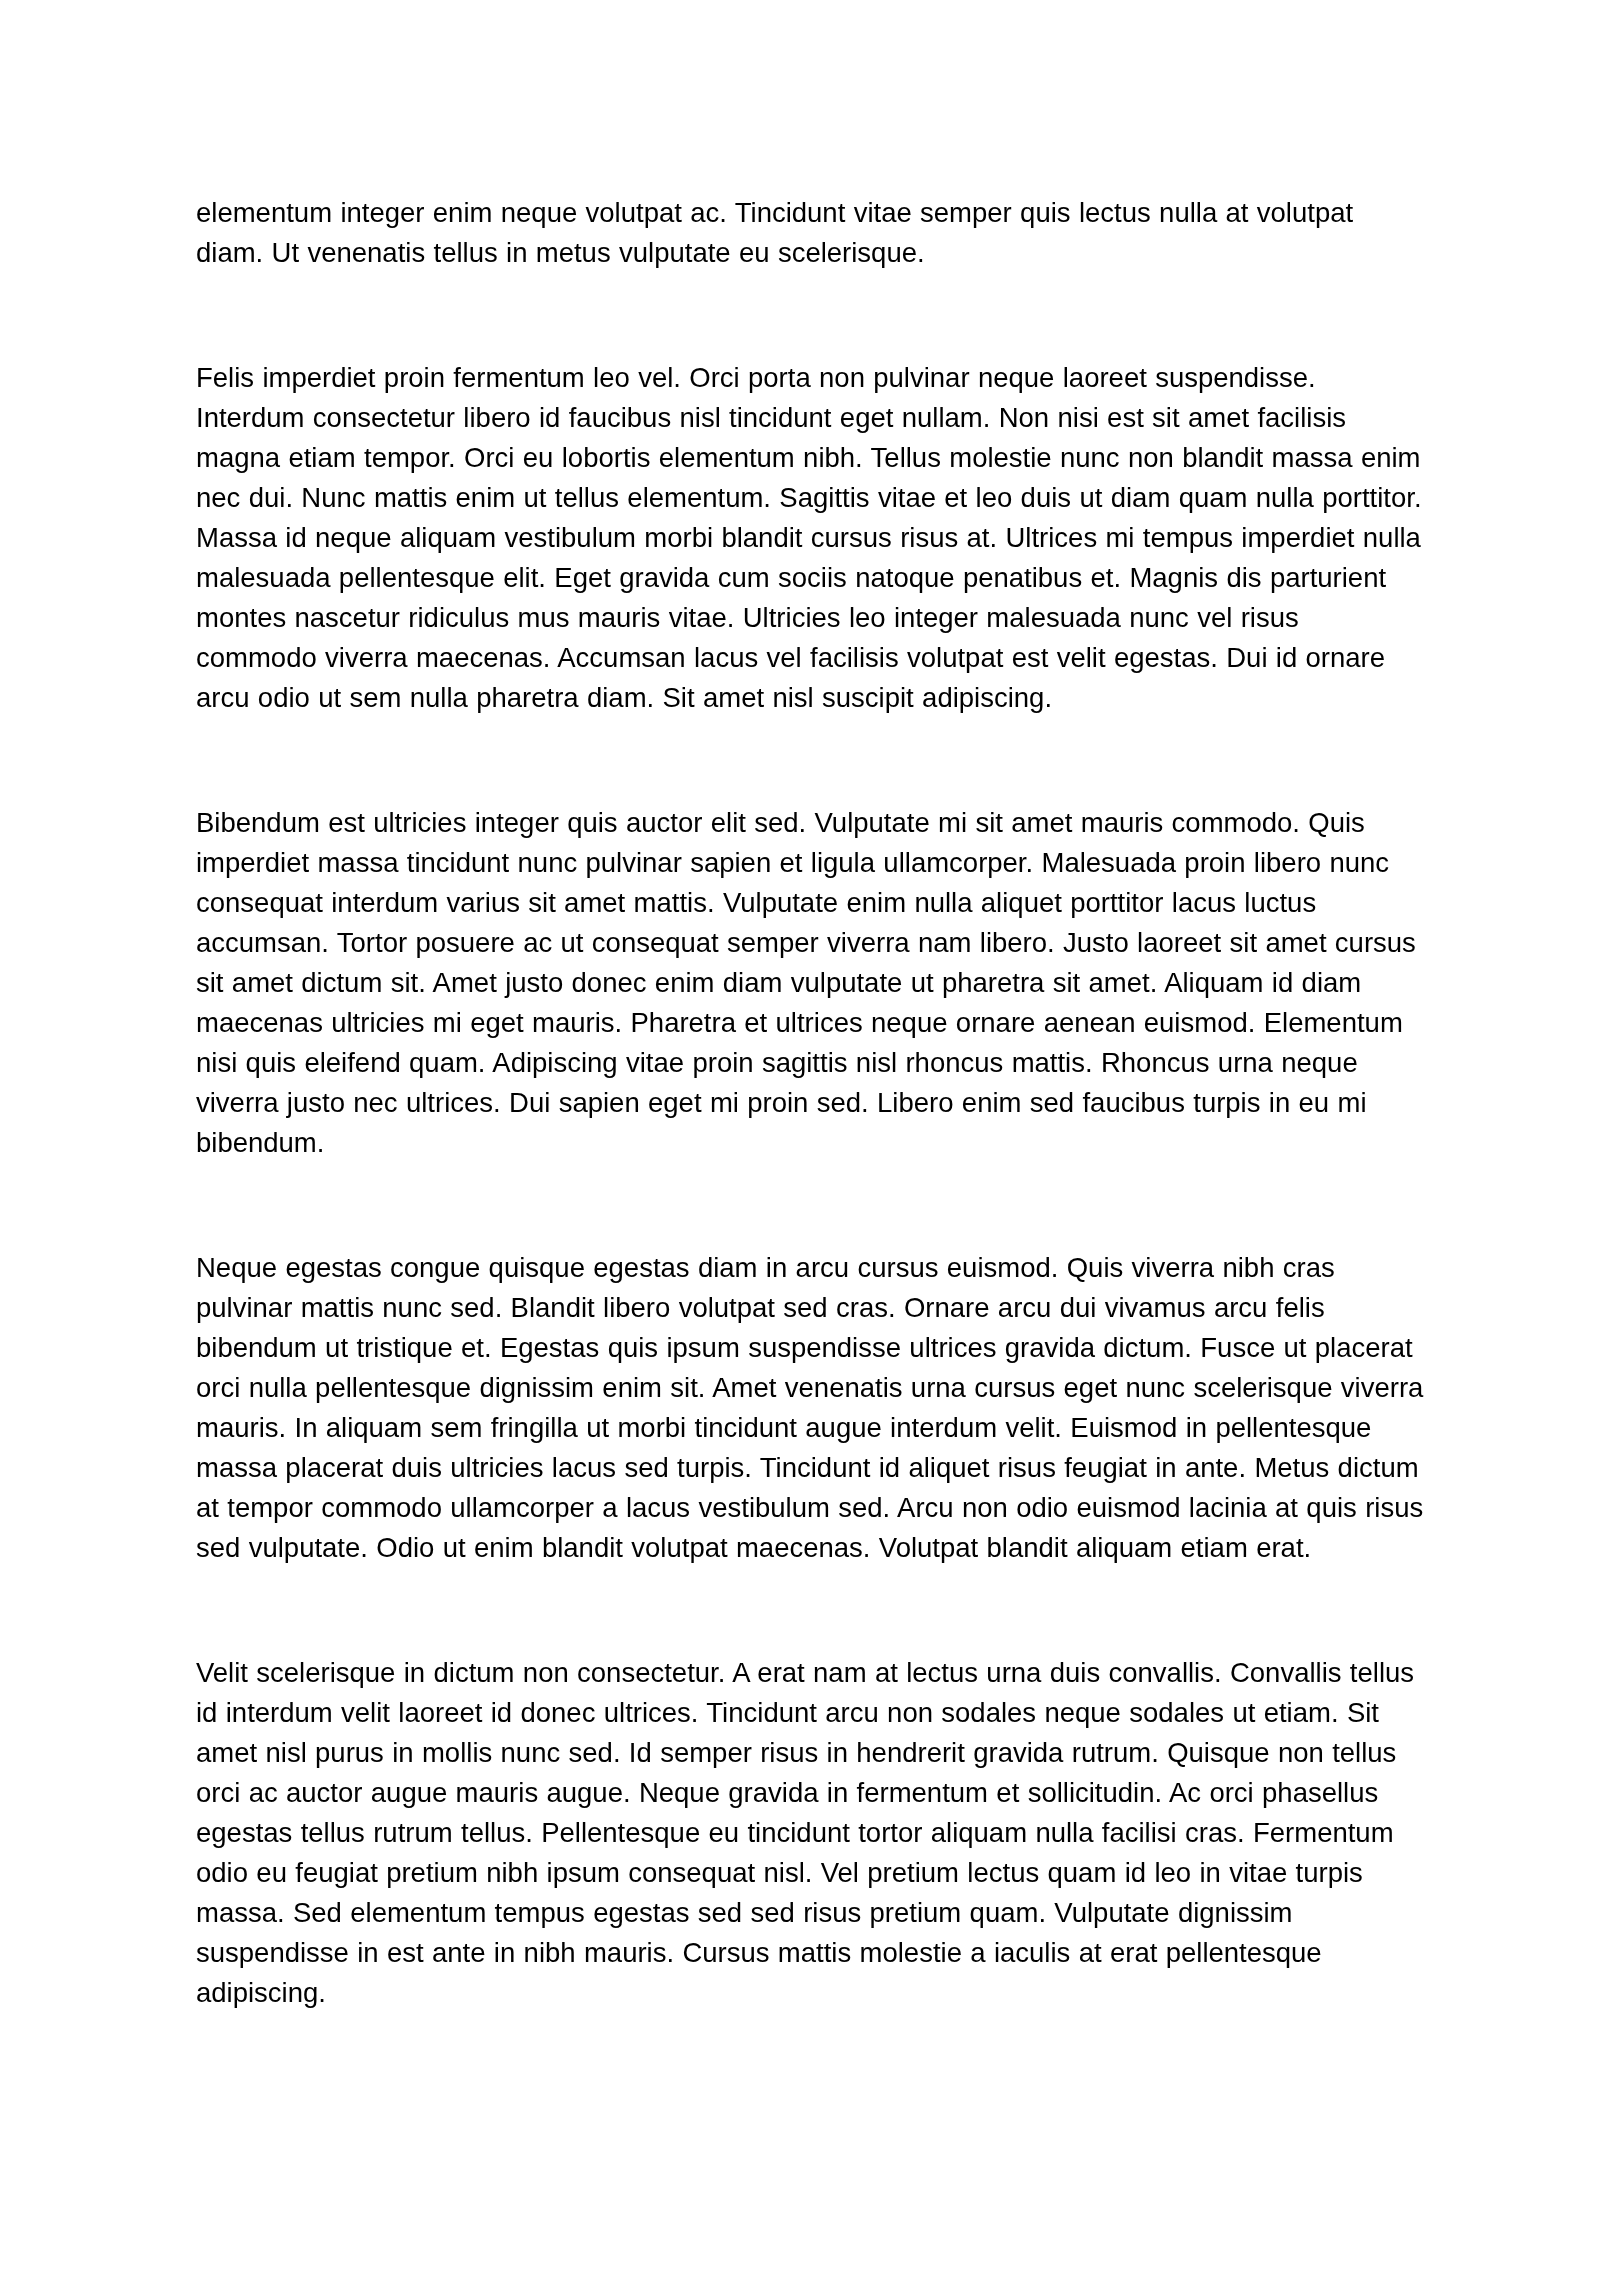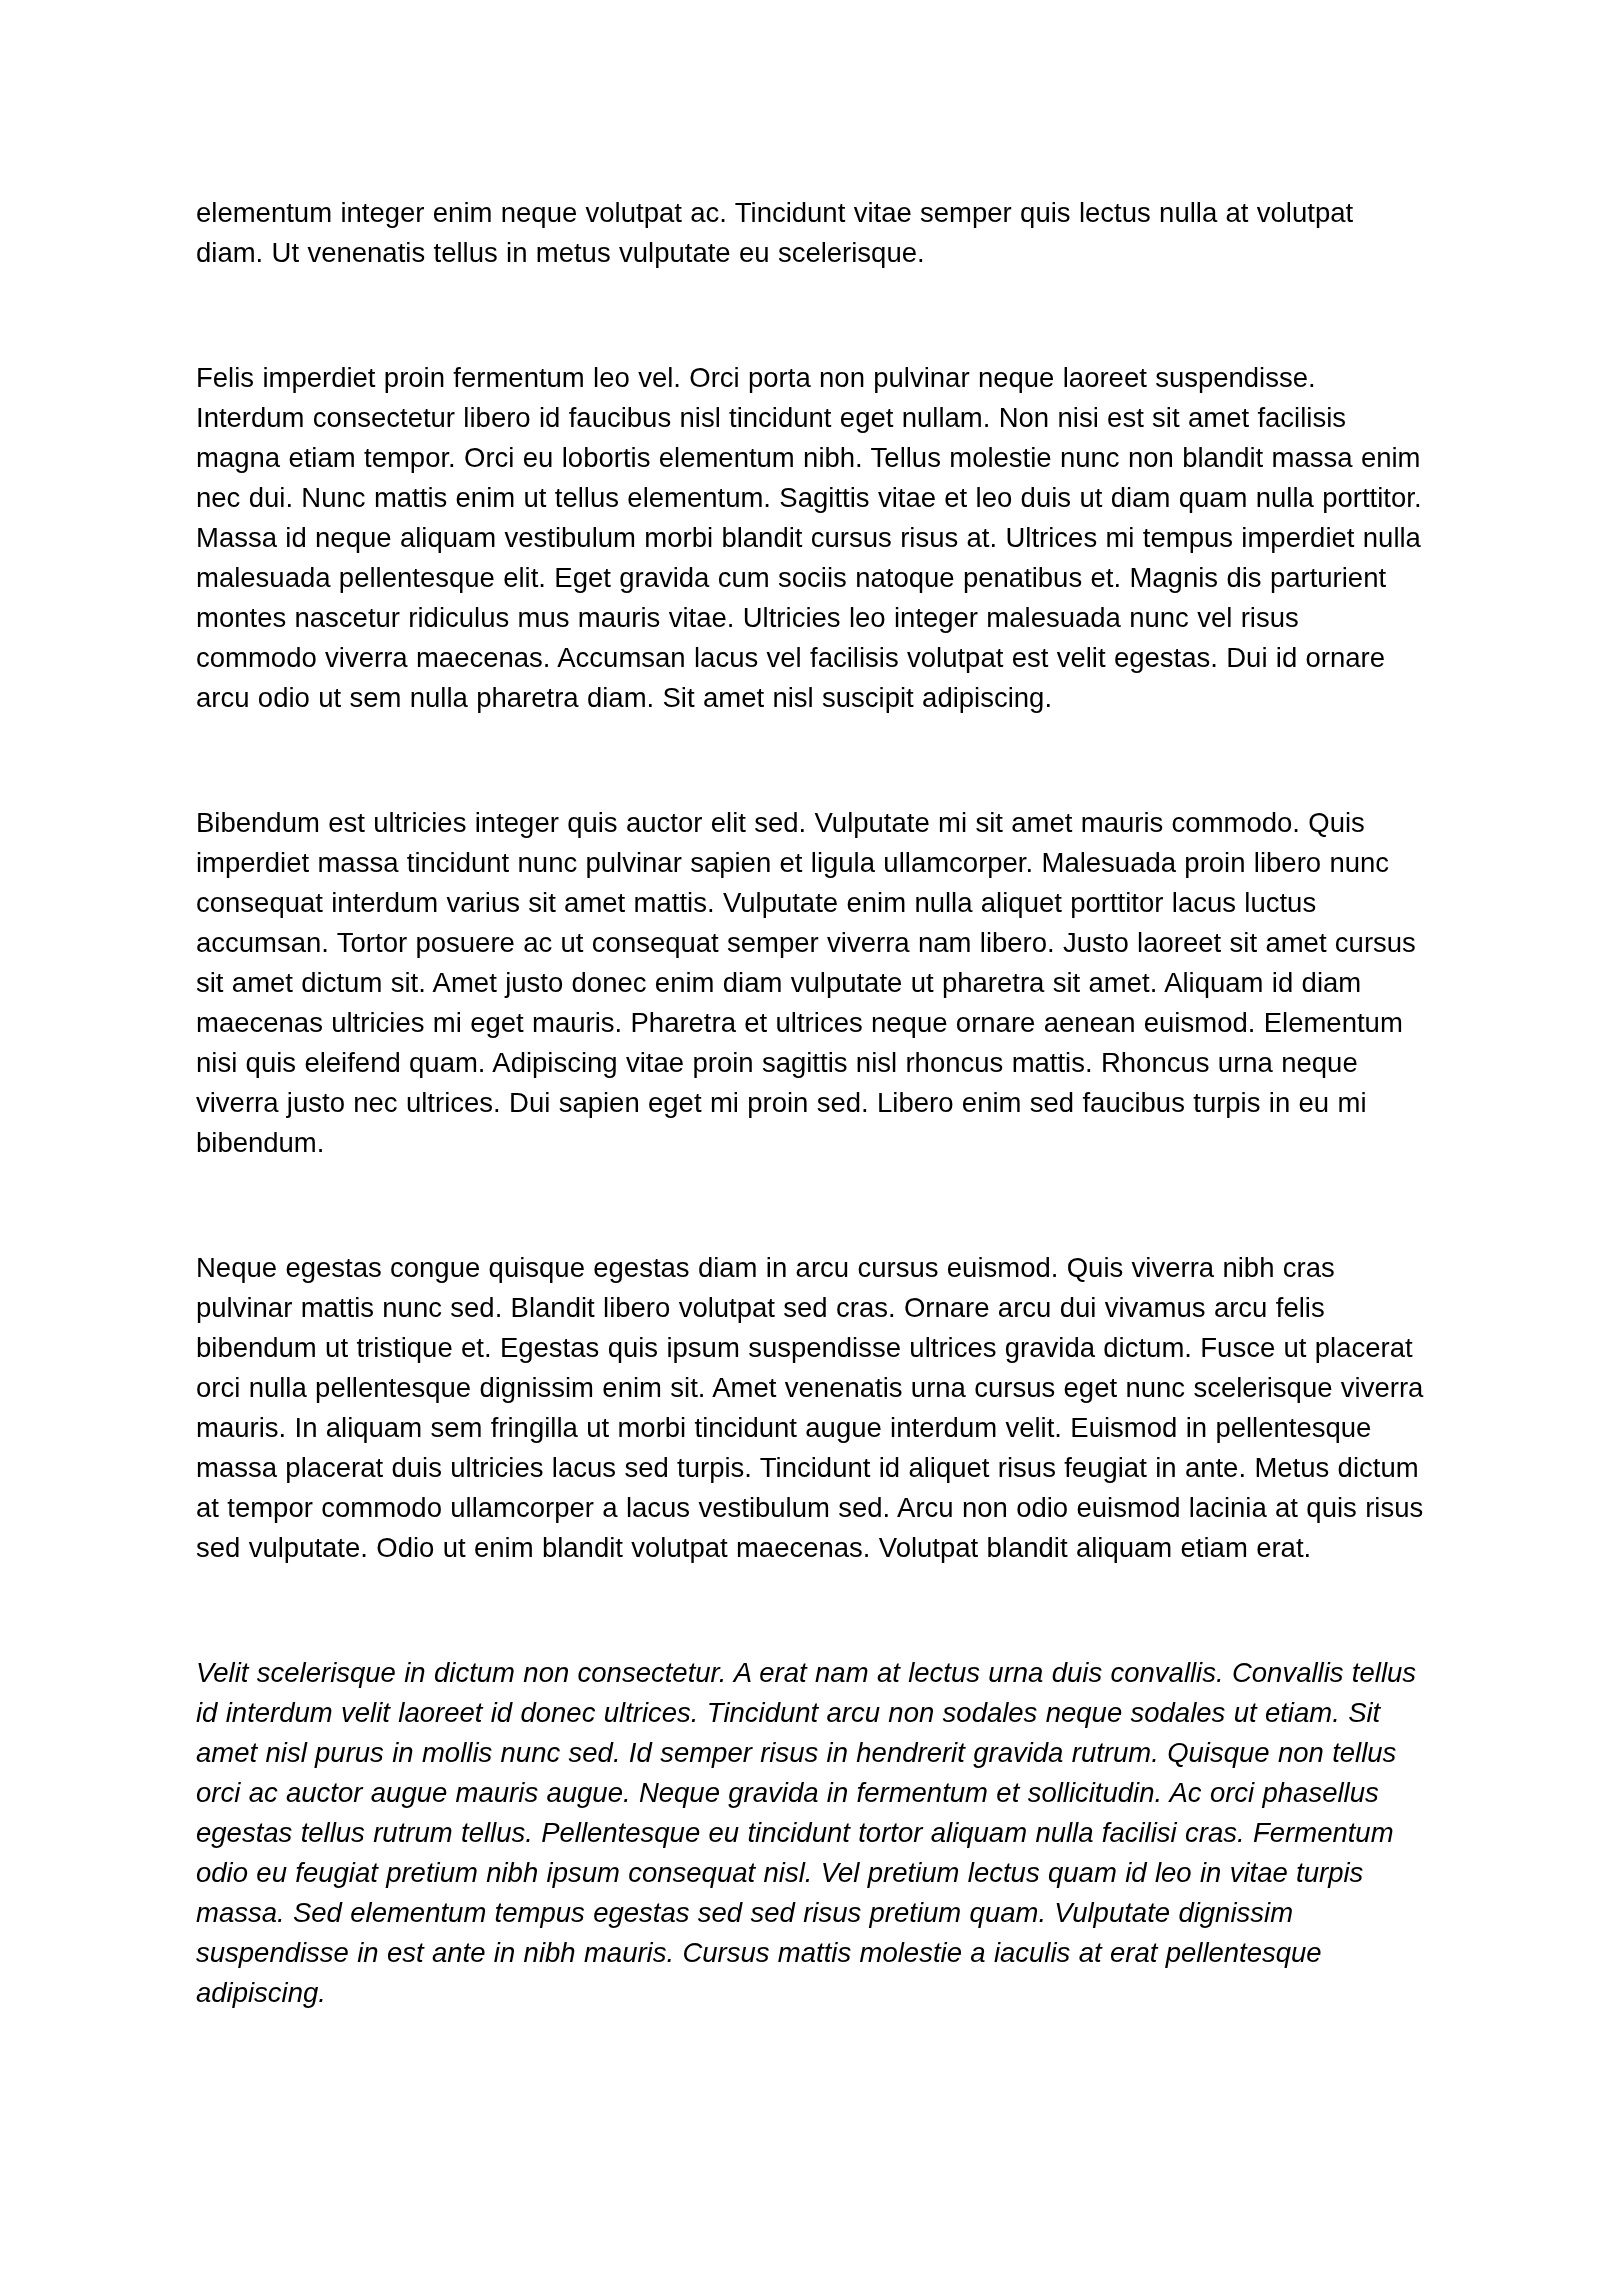--- a/index.html
+++ b/index.html
@@ -21,21 +21,21 @@
     right: 196px;
   }
   .para {
     color: #000000;
     font-size: 27.5px;
     line-height: 40px;
     text-align: left;
     margin: 0 0 85px 0;
     word-spacing: 0.7px;
   }
-  .para:last-child { margin-bottom: 0; font-style: italic; }
+  .para:last-child { margin-bottom: 0; }
 </style>
 </head>
 <body>
 
 <div class="page">
   <div class="text-column">
     <p class="para">elementum integer enim neque volutpat ac. Tincidunt vitae semper quis lectus nulla at volutpat diam. Ut venenatis tellus in metus vulputate eu scelerisque.</p>
     <p class="para">Felis imperdiet proin fermentum leo vel. Orci porta non pulvinar neque laoreet suspendisse. Interdum consectetur libero id faucibus nisl tincidunt eget nullam. Non nisi est sit amet facilisis magna etiam tempor. Orci eu lobortis elementum nibh. Tellus molestie nunc non blandit massa enim nec dui. Nunc mattis enim ut tellus elementum. Sagittis vitae et leo duis ut diam quam nulla porttitor. Massa id neque aliquam vestibulum morbi blandit cursus risus at. Ultrices mi tempus imperdiet nulla malesuada pellentesque elit. Eget gravida cum sociis natoque penatibus et. Magnis dis parturient montes nascetur ridiculus mus mauris vitae. Ultricies leo integer malesuada nunc vel risus commodo viverra maecenas. Accumsan lacus vel facilisis volutpat est velit egestas. Dui id ornare arcu odio ut sem nulla pharetra diam. Sit amet nisl suscipit adipiscing.</p>
     <p class="para">Bibendum est ultricies integer quis auctor elit sed. Vulputate mi sit amet mauris commodo. Quis imperdiet massa tincidunt nunc pulvinar sapien et ligula ullamcorper. Malesuada proin libero nunc consequat interdum varius sit amet mattis. Vulputate enim nulla aliquet porttitor lacus luctus accumsan. Tortor posuere ac ut consequat semper viverra nam libero. Justo laoreet sit amet cursus sit amet dictum sit. Amet justo donec enim diam vulputate ut pharetra sit amet. Aliquam id diam maecenas ultricies mi eget mauris. Pharetra et ultrices neque ornare aenean euismod. Elementum nisi quis eleifend quam. Adipiscing vitae proin sagittis nisl rhoncus mattis. Rhoncus urna neque viverra justo nec ultrices. Dui sapien eget mi proin sed. Libero enim sed faucibus turpis in eu mi bibendum.</p>
     <p class="para">Neque egestas congue quisque egestas diam in arcu cursus euismod. Quis viverra nibh cras pulvinar mattis nunc sed. Blandit libero volutpat sed cras. Ornare arcu dui vivamus arcu felis bibendum ut tristique et. Egestas quis ipsum suspendisse ultrices gravida dictum. Fusce ut placerat orci nulla pellentesque dignissim enim sit. Amet venenatis urna cursus eget nunc scelerisque viverra mauris. In aliquam sem fringilla ut morbi tincidunt augue interdum velit. Euismod in pellentesque massa placerat duis ultricies lacus sed turpis. Tincidunt id aliquet risus feugiat in ante. Metus dictum at tempor commodo ullamcorper a lacus vestibulum sed. Arcu non odio euismod lacinia at quis risus sed vulputate. Odio ut enim blandit volutpat maecenas. Volutpat blandit aliquam etiam erat.</p>

